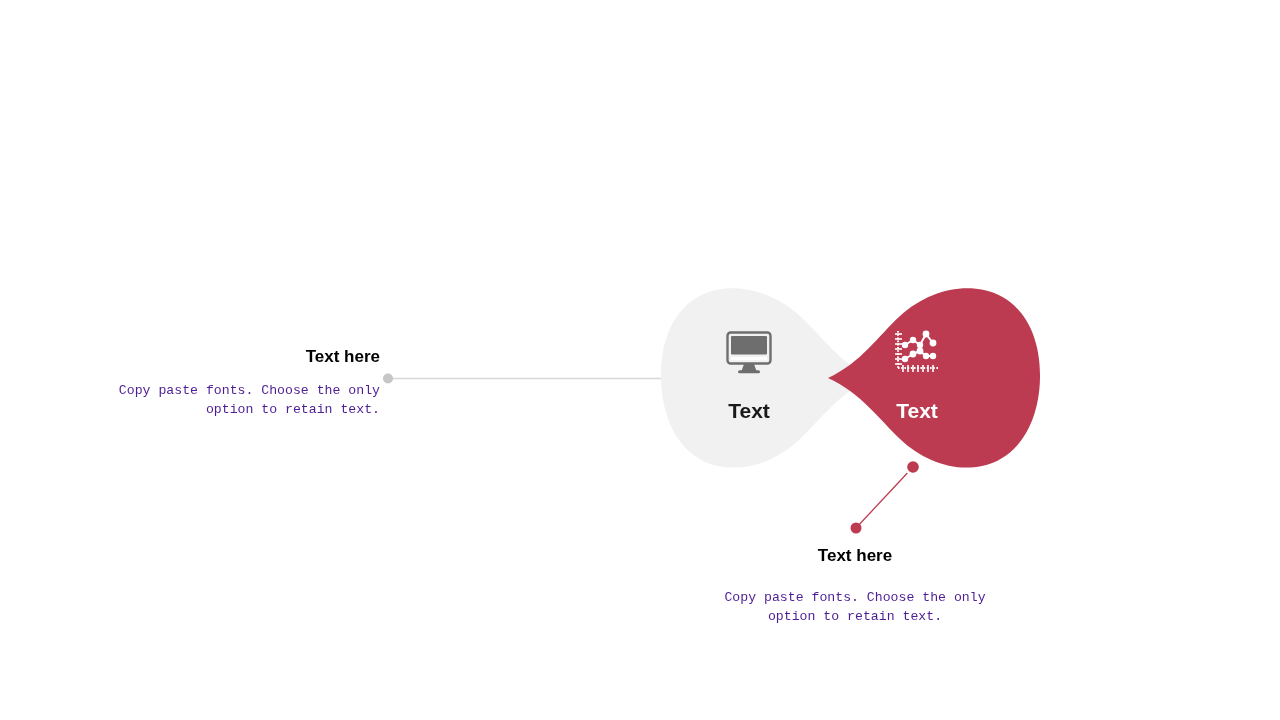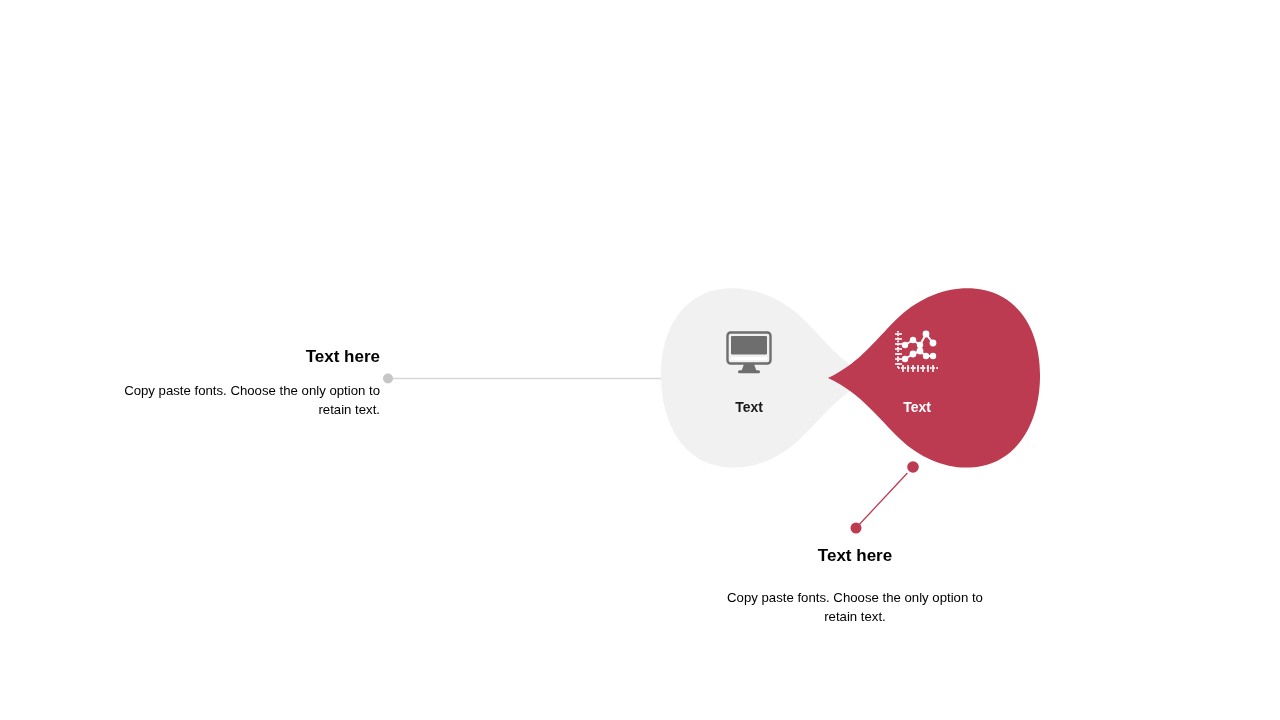--- a/index.html
+++ b/index.html
@@ -28,22 +28,23 @@
 
   
   .callout { position: absolute; }
 
   .callout-title {
     font-weight: bold;
     color: #000000;
     line-height: 1.25;
   }
   .callout-body {
-    color: #000000;
+    color: #4c1d95;
     line-height: 1.45;
+    font-family: Liberation Mono, monospace;
   }
 
   #callout-left {
     left: 98px;
     top: 346px;
     width: 282px;
     text-align: right;
   }
   #callout-left .callout-title { font-size: 17px; margin: 0 0 14px 0; }
   #callout-left .callout-body  { font-size: 13.2px; margin: 0; }
@@ -53,21 +54,21 @@
     top: 545px;
     width: 280px;
     text-align: center;
   }
   #callout-bottom .callout-title { font-size: 17px; margin: 0 0 22px 0; }
   #callout-bottom .callout-body  { font-size: 13.2px; margin: 0; }
 
   
   .node-label {
     position: absolute;
-    font-size: 14px;
+    font-size: 21px;
     font-weight: bold;
     text-align: center;
     white-space: nowrap;
   }
   #label-gray-node {
     left: 688px;
     top: 399px;
     width: 122px;
     color: #1a1a1a;
   }

